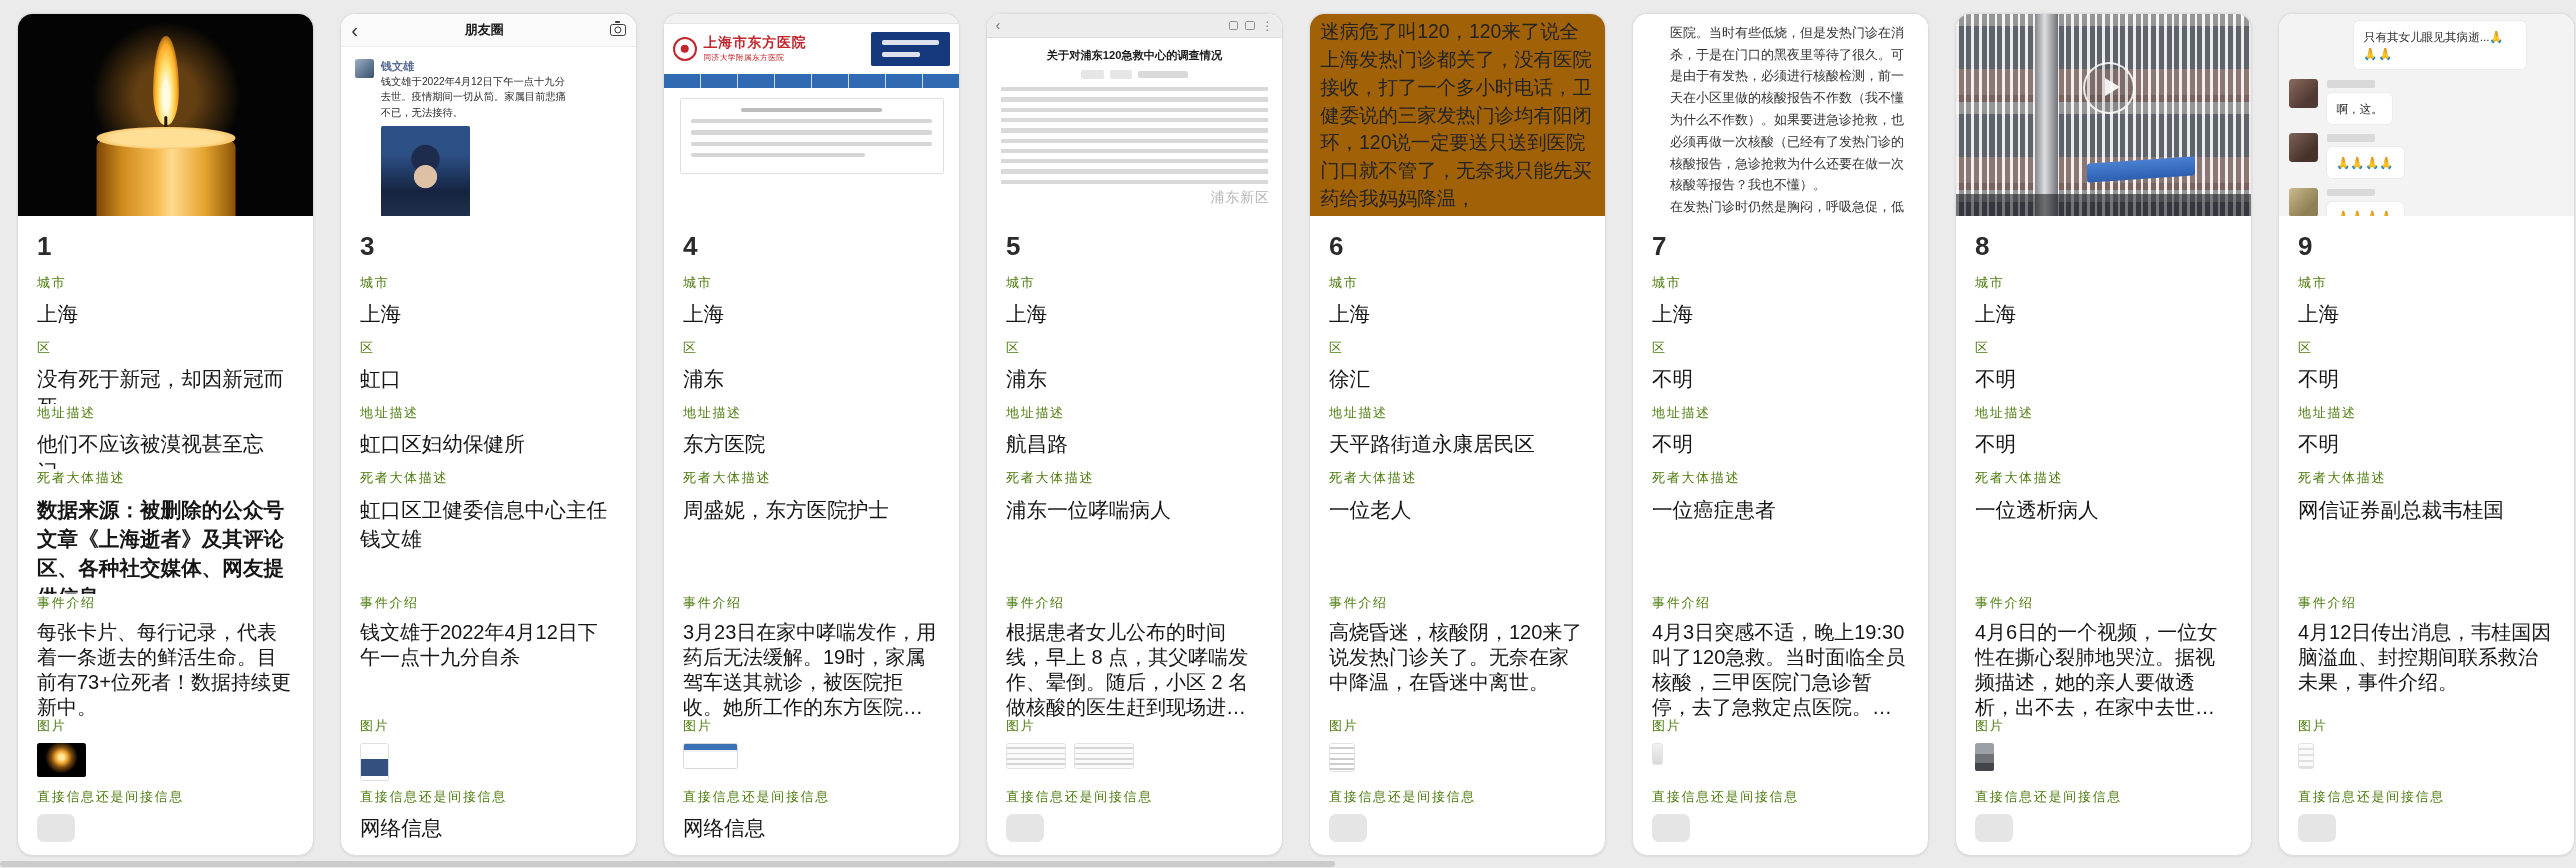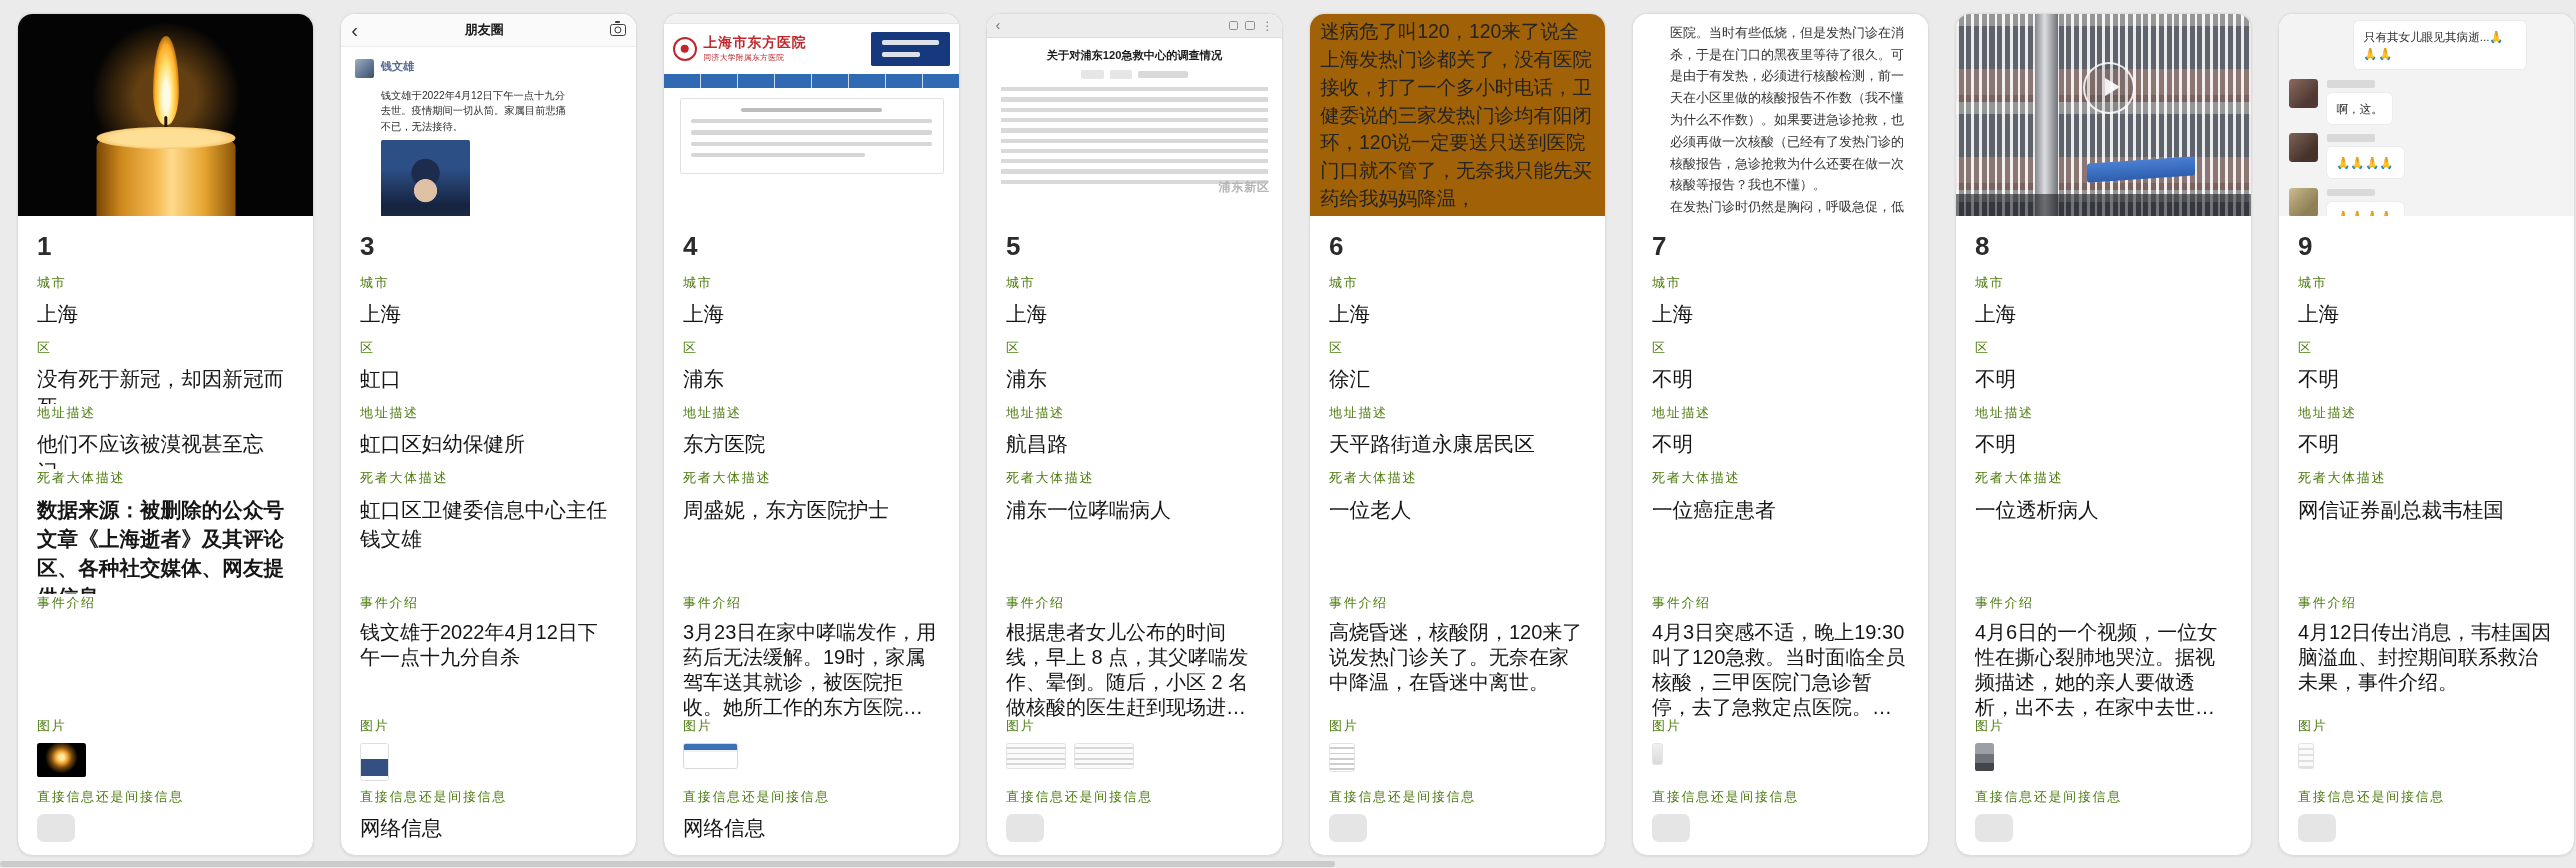--- a/index.html
+++ b/index.html
@@ -55,21 +55,21 @@
   
   .cv-moments { background: #fff; }
   .m-topbar { height: 33px; display: flex; align-items: center; background: #fafafa; border-bottom: 0.9px solid #ededed; padding: 0 10.3px; }
   .m-back { font-size: 20.6px; color: #333; line-height: 1; }
   .m-title { flex: 1; text-align: center; font-size: 13px; font-weight: 700; color: #1a1a1a; }
   .m-cam { width: 15.5px; height: 12px; border: 1.7px solid #3a3a3a; border-radius: 2.6px; position: relative; }
   .m-cam::before { content: ""; position: absolute; top: -4.3px; left: 3.4px; width: 5.2px; height: 2.6px; background: #3a3a3a; border-radius: 0.9px; }
   .m-cam::after { content: ""; position: absolute; left: 50%; top: 50%; transform: translate(-50%,-50%); width: 5.2px; height: 5.2px; border: 1.3px solid #3a3a3a; border-radius: 50%; }
   .m-post { display: flex; padding: 12px 10.3px 0 13.8px; }
   .m-avatar { width: 19px; height: 19px; border-radius: 2.6px; background: linear-gradient(135deg, #9db0c4, #5d7490 60%, #3c4f66); flex: none; margin-right: 6.9px; }
-  .m-name { color: #576b95; font-size: 11.2px; font-weight: 700; margin-bottom: 14px; }
+  .m-name { color: #576b95; font-size: 11.2px; font-weight: 700; margin-bottom: 0; }
   .m-text { font-size: 10.3px; color: #2e2e2e; line-height: 1.5; width: 194px; }
   .m-photo { margin-top: 6px; width: 89px; height: 110px; border-radius: 1.7px; background:
       radial-gradient(circle at 50% 46%, rgba(233,200,170,.95) 0 11.2px, rgba(233,200,170,0) 12px),
       radial-gradient(circle at 50% 30%, #1d2c4d 0 13.8px, rgba(29,44,77,0) 14.6px),
       linear-gradient(180deg, #2c4f86 0 26%, #16233f 60%, #2a3a57 100%); }
 
   
   .cv-web { background: #fff; }
   .w-top { height: 9.5px; background: #f1f1f1; border-bottom: 0.9px solid #e6e6e6; }
   .w-head { height: 50px; display: flex; align-items: center; padding: 0 8.6px; }
@@ -94,21 +94,21 @@
   .d-back { font-size: 14.6px; color: #777; line-height: 1; }
   .d-sp { flex: 1; }
   .d-sq { width: 9.5px; height: 9.5px; border: 1.3px solid #909090; border-radius: 1.7px; }
   .d-dots { color: #808080; font-size: 12px; }
   .d-page { padding: 10.3px 13.8px 0; position: relative; height: 178px; }
   .d-title { text-align: center; font-size: 11.2px; font-weight: 700; color: #1c1c1c; }
   .d-meta { display: flex; justify-content: center; align-items: center; gap: 6px; margin: 6.9px 0 8.6px; }
   .d-tag { width: 22.4px; height: 8.6px; background: #e6e6e6; border-radius: 1.7px; }
   .d-mbar { width: 50px; height: 6.9px; background: #d9d9d9; border-radius: 1.7px; }
   .d-lines { height: 102px; background: repeating-linear-gradient(180deg, #d9d9d9 0 4.3px, transparent 4.3px 10.3px); border-radius: 0.9px; }
-  .d-watermark { position: absolute; right: 12px; bottom: 20px; color: #b5b5b5; font-size: 12px; letter-spacing: 0.9px; font-weight: bold; }
+  .d-watermark { position: absolute; right: 12px; bottom: 9px; color: #b5b5b5; font-size: 14px; letter-spacing: 0.9px; }
 
   
   .cv-textlarge { background: #a16207; }
   .cv-textlarge .tl-text { padding: 4.3px 10.3px 0; font-size: 19.4px; line-height: 1.43; color: #232323; }
   .cv-textsmall { background: #fff; padding-left: 24px; }
   .cv-textsmall .ts-text { padding: 7.7px 13px 0; font-size: 13px; line-height: 1.68; color: #333; white-space: pre-line; }
 
   
   .cv-video { background: #d6d3cf; }
   .v-bldg { position: absolute; inset: 0; background-image:
@@ -168,20 +168,21 @@
         <div class="value">他们不应该被漠视甚至忘记。</div>
       </div>
 
       <div class="field f-deceased">
         <div class="label">死者大体描述</div>
         <div class="value bold">数据来源：被删除的公众号文章《上海逝者》及其评论区、各种社交媒体、网友提供信息。</div>
       </div>
 
       <div class="field f-event">
         <div class="label">事件介绍</div>
+        <div class="value">每张卡片、每行记录，代表着一条逝去的鲜活生命。目前有73+位死者！数据持续更新中。</div>
 
       </div>
 
       <div class="field f-images">
         <div class="label">图片</div>
         <div class="thumbs">
             <div class="thumb t-candle"></div>
           </div>
       </div>
 

